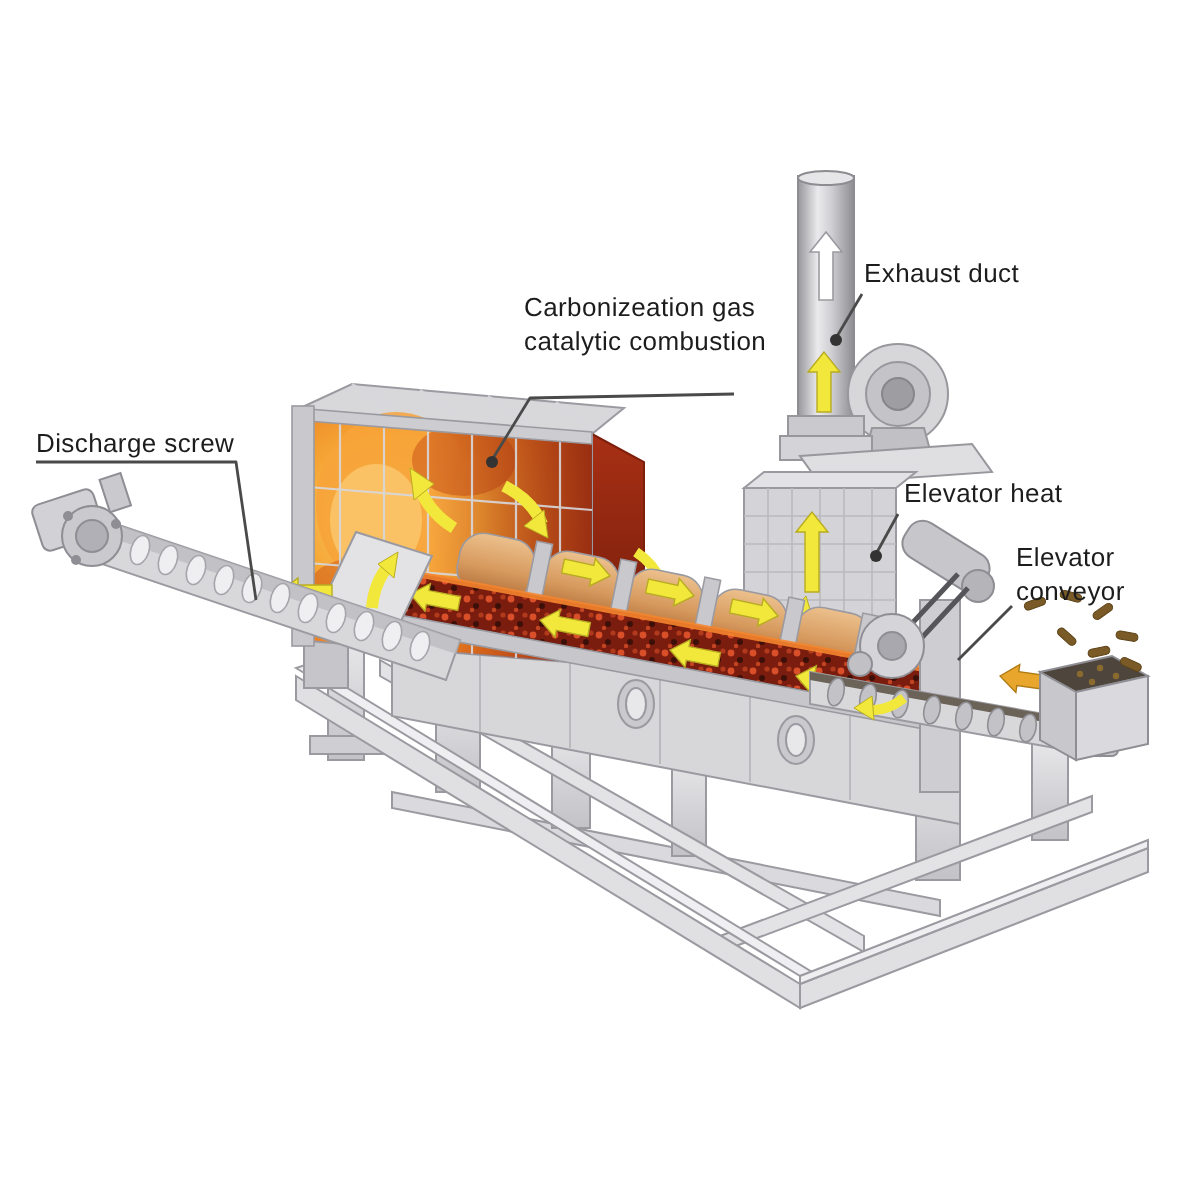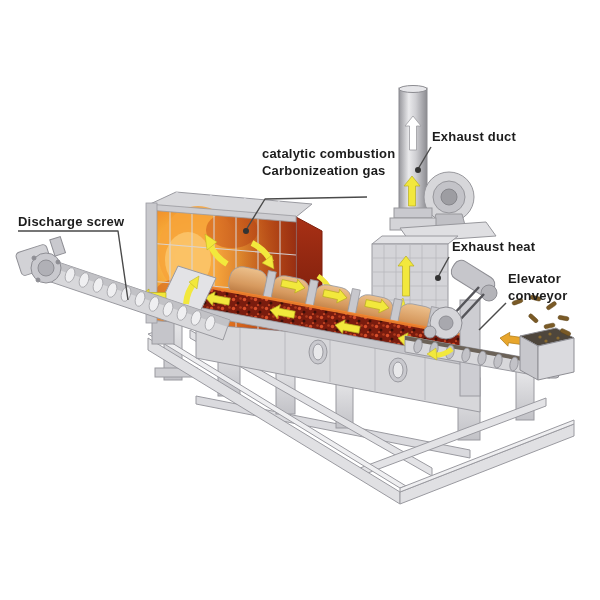--- a/index.html
+++ b/index.html
@@ -1,19 +1,19 @@
 <!DOCTYPE html>
 <html><head>
 <meta charset="utf-8">
 <style>
   html,body{margin:0;padding:0;background:#fff;}
   #stage{position:relative;width:600px;height:600px;background:#ffffff;overflow:hidden;
          font-family:"Liberation Sans","DejaVu Sans",sans-serif;}
   #machine-svg{position:absolute;left:0;top:0;}
-  .lbl{position:absolute;font-weight:bold;font-size:13px;line-height:17px;
+  .lbl{position:absolute;font-weight:normal;font-size:13px;line-height:17px;
        color:#1c1c1c;letter-spacing:.2px;white-space:nowrap;}
 </style>
 </head>
 <body>
 
 <div id="stage">
 
 <svg id="machine-svg" width="600" height="600" viewBox="0 0 600 600">
   <defs>
     <linearGradient id="ductGrad" x1="0" y1="0" x2="1" y2="0">
@@ -268,27 +268,27 @@
     <polyline points="431,147 418,169"></polyline>
     <circle cx="418" cy="170" r="3" fill="#333" stroke="none"></circle>
     <polyline points="449,257 438,277"></polyline>
     <circle cx="438" cy="278" r="3" fill="#333" stroke="none"></circle>
     <polyline points="506,303 479,330"></polyline>
     <polyline points="18,231 118,231 128,300"></polyline>
   </g>
 </svg>
 
 <div class="lbl" style="left:262px;top:145px">
+  <div>Carbonizeation gas</div>
   <div>catalytic combustion</div>
-  <div>Carbonizeation gas</div>
 </div>
 
 <div class="lbl" style="left:432px;top:128px">Exhaust duct</div>
 
-<div class="lbl" style="left:452px;top:238px">Exhaust heat</div>
+<div class="lbl" style="left:452px;top:238px">Elevator heat</div>
 
 <div class="lbl" style="left:508px;top:270px">
   <div>Elevator</div>
   <div>conveyor</div>
 </div>
 
 <div class="lbl" style="left:18px;top:213px">Discharge screw</div>
 
 </div>
 

